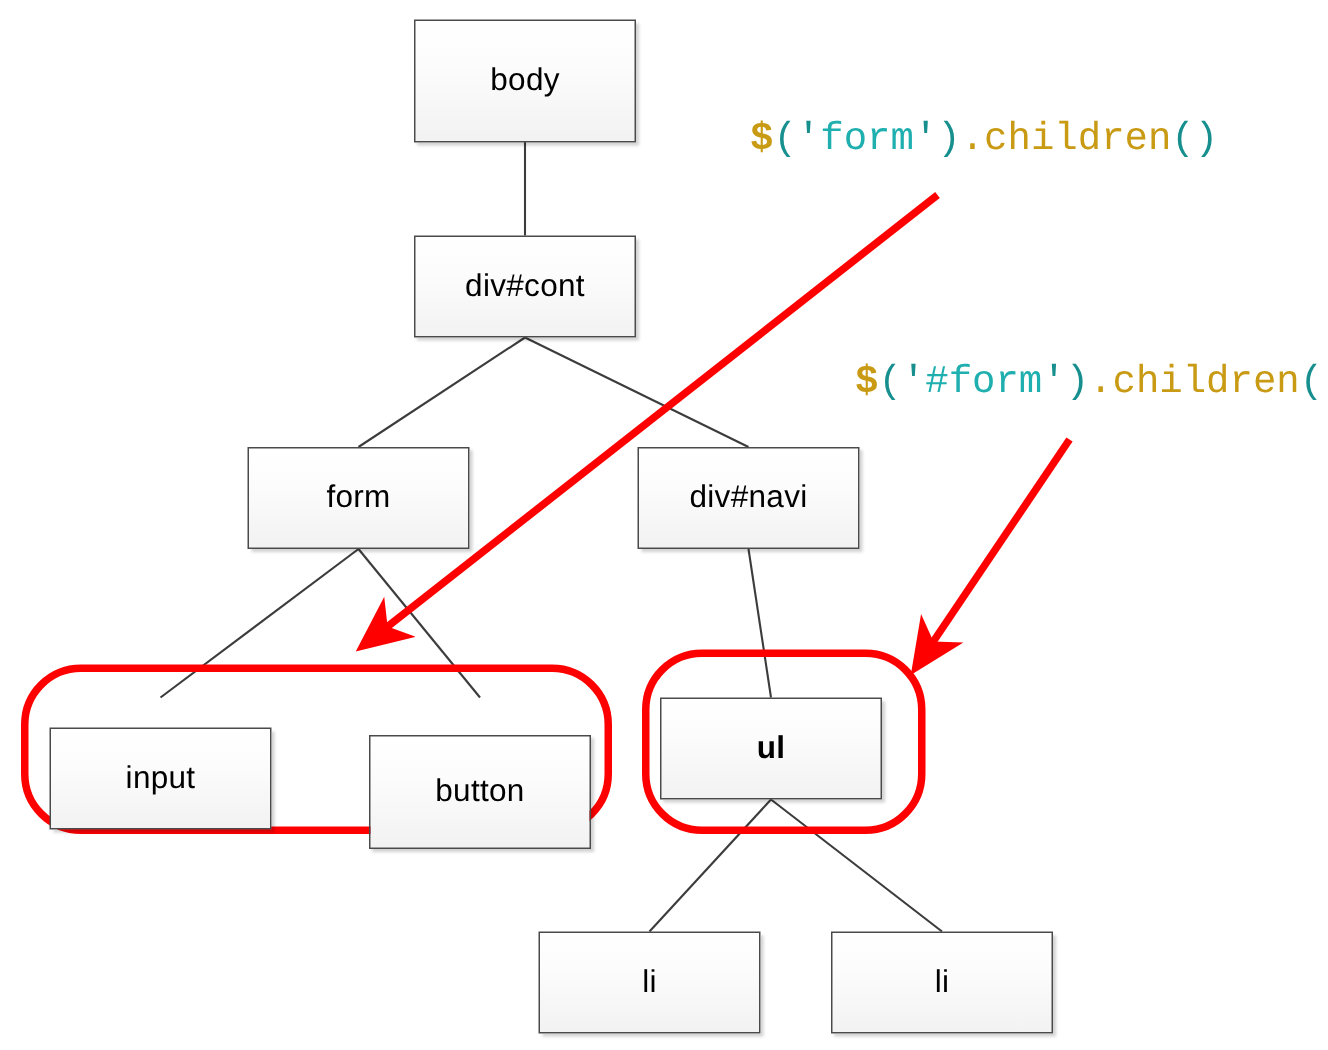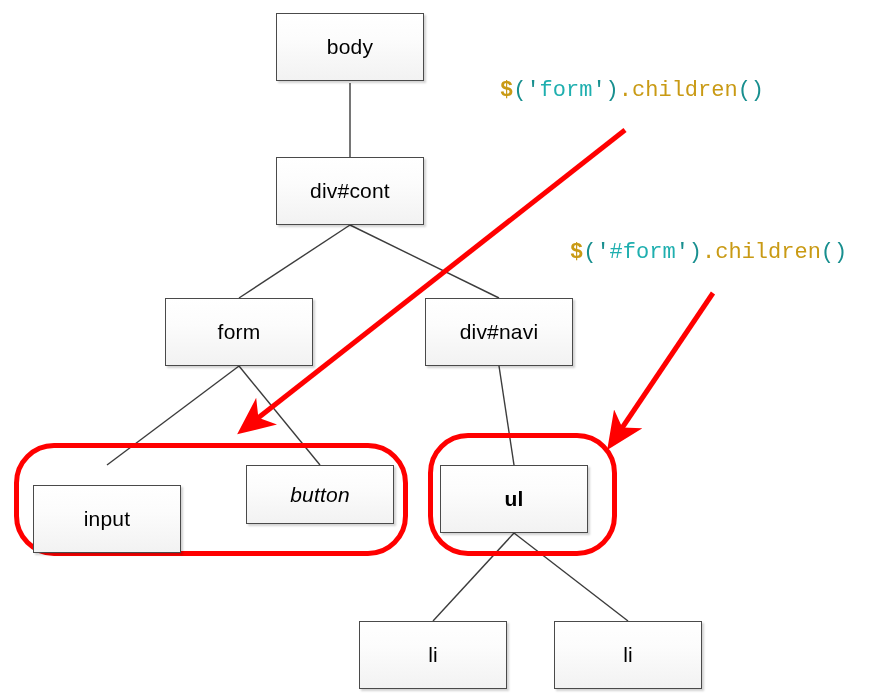--- a/index.html
+++ b/index.html
@@ -40,21 +40,21 @@
     color: #000000;
     font-family: "Liberation Sans", sans-serif;
     font-size: 21px;
     letter-spacing: 0.2px;
     z-index: 3;
     user-select: none;
   }
   .code-annot {
     position: absolute;
     font-family: "Liberation Serif", serif;
-    font-size: 22px;
+    font-size: 26px;
     white-space: nowrap;
     z-index: 4;
     user-select: none;
   }
   .code-annot .tok-dollar { color: #C99A14; font-weight: bold; font-family: "Liberation Mono", monospace; }
   .code-annot .tok-punc   { color: #188F8F; font-family: "Liberation Mono", monospace; }
   .code-annot .tok-str    { color: #1FAFAF; font-family: "Liberation Mono", monospace; }
   .code-annot .tok-method { color: #C99A14; font-family: "Liberation Mono", monospace; }
   .hl-box {
     position: absolute;
@@ -90,36 +90,36 @@
         <line x1="625" y1="130" x2="258" y2="418" stroke="#FF0000" stroke-width="5" stroke-linecap="butt" marker-end="url(#redhead)"></line>
         <line x1="713" y1="293" x2="622" y2="428" stroke="#FF0000" stroke-width="5" stroke-linecap="butt" marker-end="url(#redhead)"></line>
       </g>
   </svg>
 
   <div id="highlight-layer">
       <div class="hl-box" style="left: 14px; top: 443px; width: 394px; height: 113px; border-color: rgb(255, 0, 0);"></div>
       <div class="hl-box" style="left: 428px; top: 433px; width: 189px; height: 123px; border-color: rgb(255, 0, 0);"></div>
     </div>
   <div id="node-layer">
-      <div class="node" style="left: 276px; top: 13px; width: 148px; height: 68px;">
+      <div class="node" style="left: 276px; top: 13px; width: 148px; height: 82px;">
         <span>body</span>
       </div>
       <div class="node" style="left: 276px; top: 157px; width: 148px; height: 68px; text-align: right;">
         <span>div#cont</span>
       </div>
       <div class="node" style="left: 165px; top: 298px; width: 148px; height: 68px;">
         <span>form</span>
       </div>
       <div class="node" style="left: 425px; top: 298px; width: 148px; height: 68px;">
         <span>div#navi</span>
       </div>
       <div class="node" style="left: 33px; top: 485px; width: 148px; height: 68px;">
         <span>input</span>
       </div>
-      <div class="node" style="left: 246px; top: 465px; width: 148px; height: 59px; font-style: italic;">
+      <div class="node" style="left: 246px; top: 490px; width: 148px; height: 76px;">
         <span>button</span>
       </div>
       <div class="node" style="left: 440px; top: 465px; width: 148px; height: 68px; font-weight: bold;">
         <span>ul</span>
       </div>
       <div class="node" style="left: 359px; top: 621px; width: 148px; height: 68px;">
         <span>li</span>
       </div>
       <div class="node" style="left: 554px; top: 621px; width: 148px; height: 68px;">
         <span>li</span>

